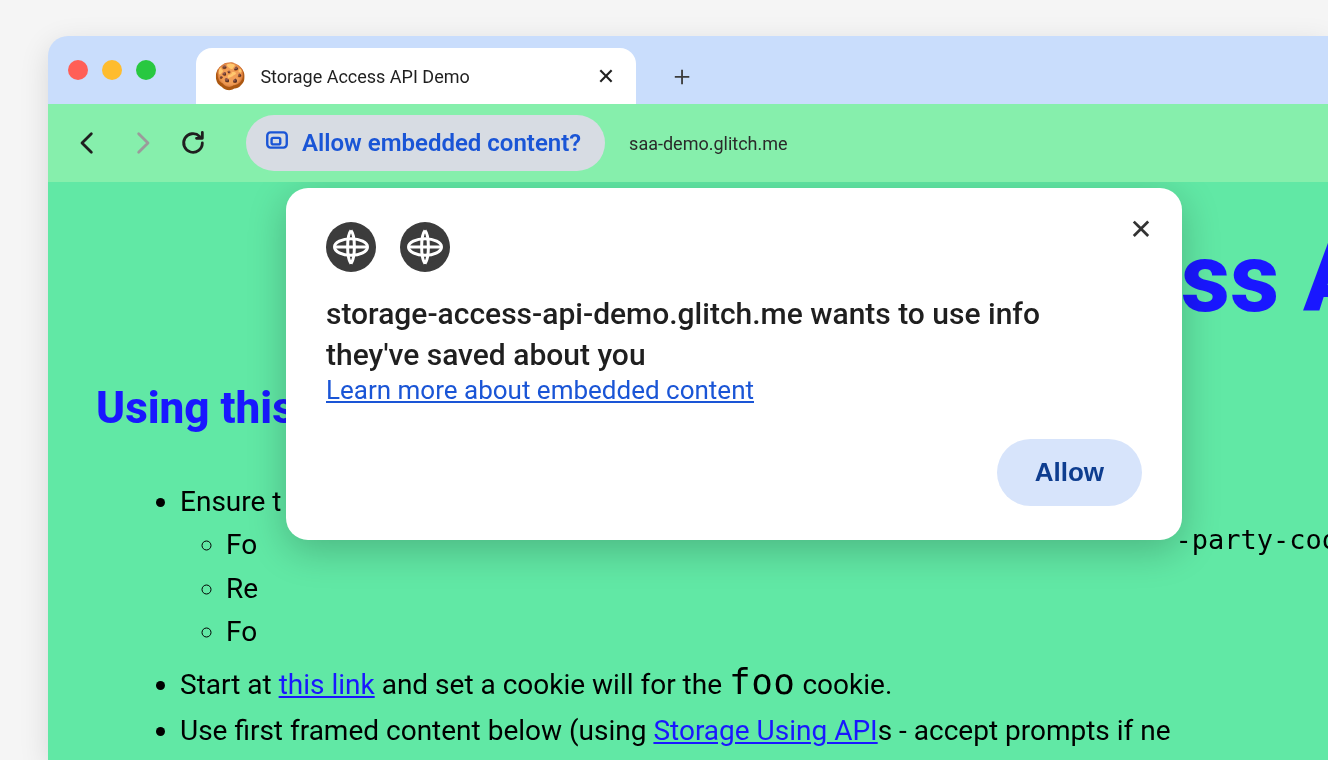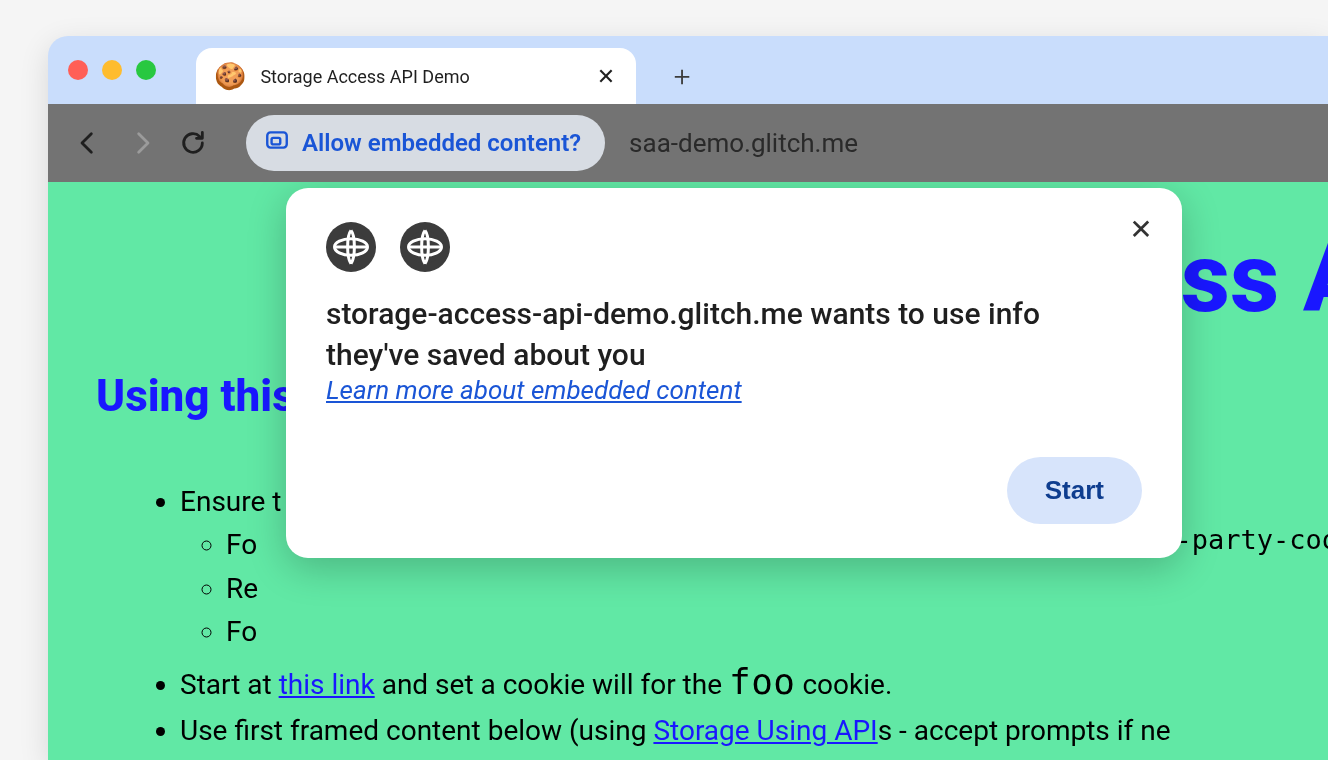--- a/index.html
+++ b/index.html
@@ -58,21 +58,21 @@
     width: 36px; height: 36px;
     display:flex; align-items:center; justify-content:center;
     font-size: 28px; color:#3c3c3c;
     margin-left: 28px;
     margin-bottom: 10px;
     cursor:pointer;
   }
 
   
   .toolbar {
-    background: #737373;
+    background: #86efac;
     height: 78px;
     display: flex;
     align-items: center;
     padding: 0 24px;
     gap: 18px;
   }
   .nav-btn {
     width: 34px; height: 34px;
     display:flex; align-items:center; justify-content:center;
     color:#1f1f1f;
@@ -97,21 +97,21 @@
     padding: 0 24px 0 18px;
     gap: 12px;
     color:#1a55d6;
     font-weight:600;
     font-size: 24px;
     cursor:pointer;
   }
   .chip svg { stroke:#1a55d6; fill:none; stroke-width:2.2; width:26px; height:26px; }
   .url-text {
     margin-left: 24px;
-    font-size: 26px;
+    font-size: 18px;
     color:#2a2a2a;
     text-align:center;
   }
 
   
   .viewport {
     position:absolute;
     left:0; right:0; top:146px; bottom:0;
     background:#61e8a5;
     overflow:hidden;
@@ -120,21 +120,21 @@
     position:absolute;
     top: 40px; right: -40px;
     font-size: 96px;
     font-weight: 800;
     color:#1917ff;
     white-space:nowrap;
   }
   .section-h {
     position:absolute;
     left: 48px;
-    top: 188px;
+    top: 200px;
     font-size: 44px;
     font-weight: 800;
     color:#1917ff;
   }
   .bullets {
     position:absolute;
     left: 96px;
     top: 298px;
     font-size: 28px;
     color:#000;
@@ -190,22 +190,21 @@
     line-height:1.4;
     margin-bottom: 22px;
     max-width: 780px;
   }
   .popup-link {
     font-size: 26px;
     color:#1a55d6;
     text-decoration: underline;
     cursor:pointer;
     display:inline-block;
-    margin-bottom: 52px;
-    font-style: italic;
+    margin-bottom: 34px;
   }
   .popup-actions {
     display:flex; justify-content:flex-end; gap: 20px;
   }
   .pill-btn {
     background:#d7e4fb;
     color:#0e3d8f;
     border:none;
     border-radius: 999px;
     font-size: 26px;
@@ -305,18 +304,18 @@
           <svg viewBox="0 0 24 24">
               <circle cx="12" cy="12" r="11" fill="#3c3c3c"></circle>
               <path d="M2 12h20M12 1c3 3.5 3 18 0 22M12 1c-3 3.5-3 18 0 22" stroke="#fff" stroke-width="2" fill="none"></path>
               <ellipse cx="12" cy="12" rx="11" ry="5.5" stroke="#fff" stroke-width="2" fill="none"></ellipse>
             </svg>
         </div>
       </div>
       <div class="popup-title">storage-access-api-demo.glitch.me wants to use info they've saved about you</div>
       <a class="popup-link">Learn more about embedded content</a>
       <div class="popup-actions">
-        <button class="pill-btn">Start</button>
+        <button class="pill-btn">Allow</button>
       </div>
     </div>
   </div>
 
 </div>
 
 </body></html>

